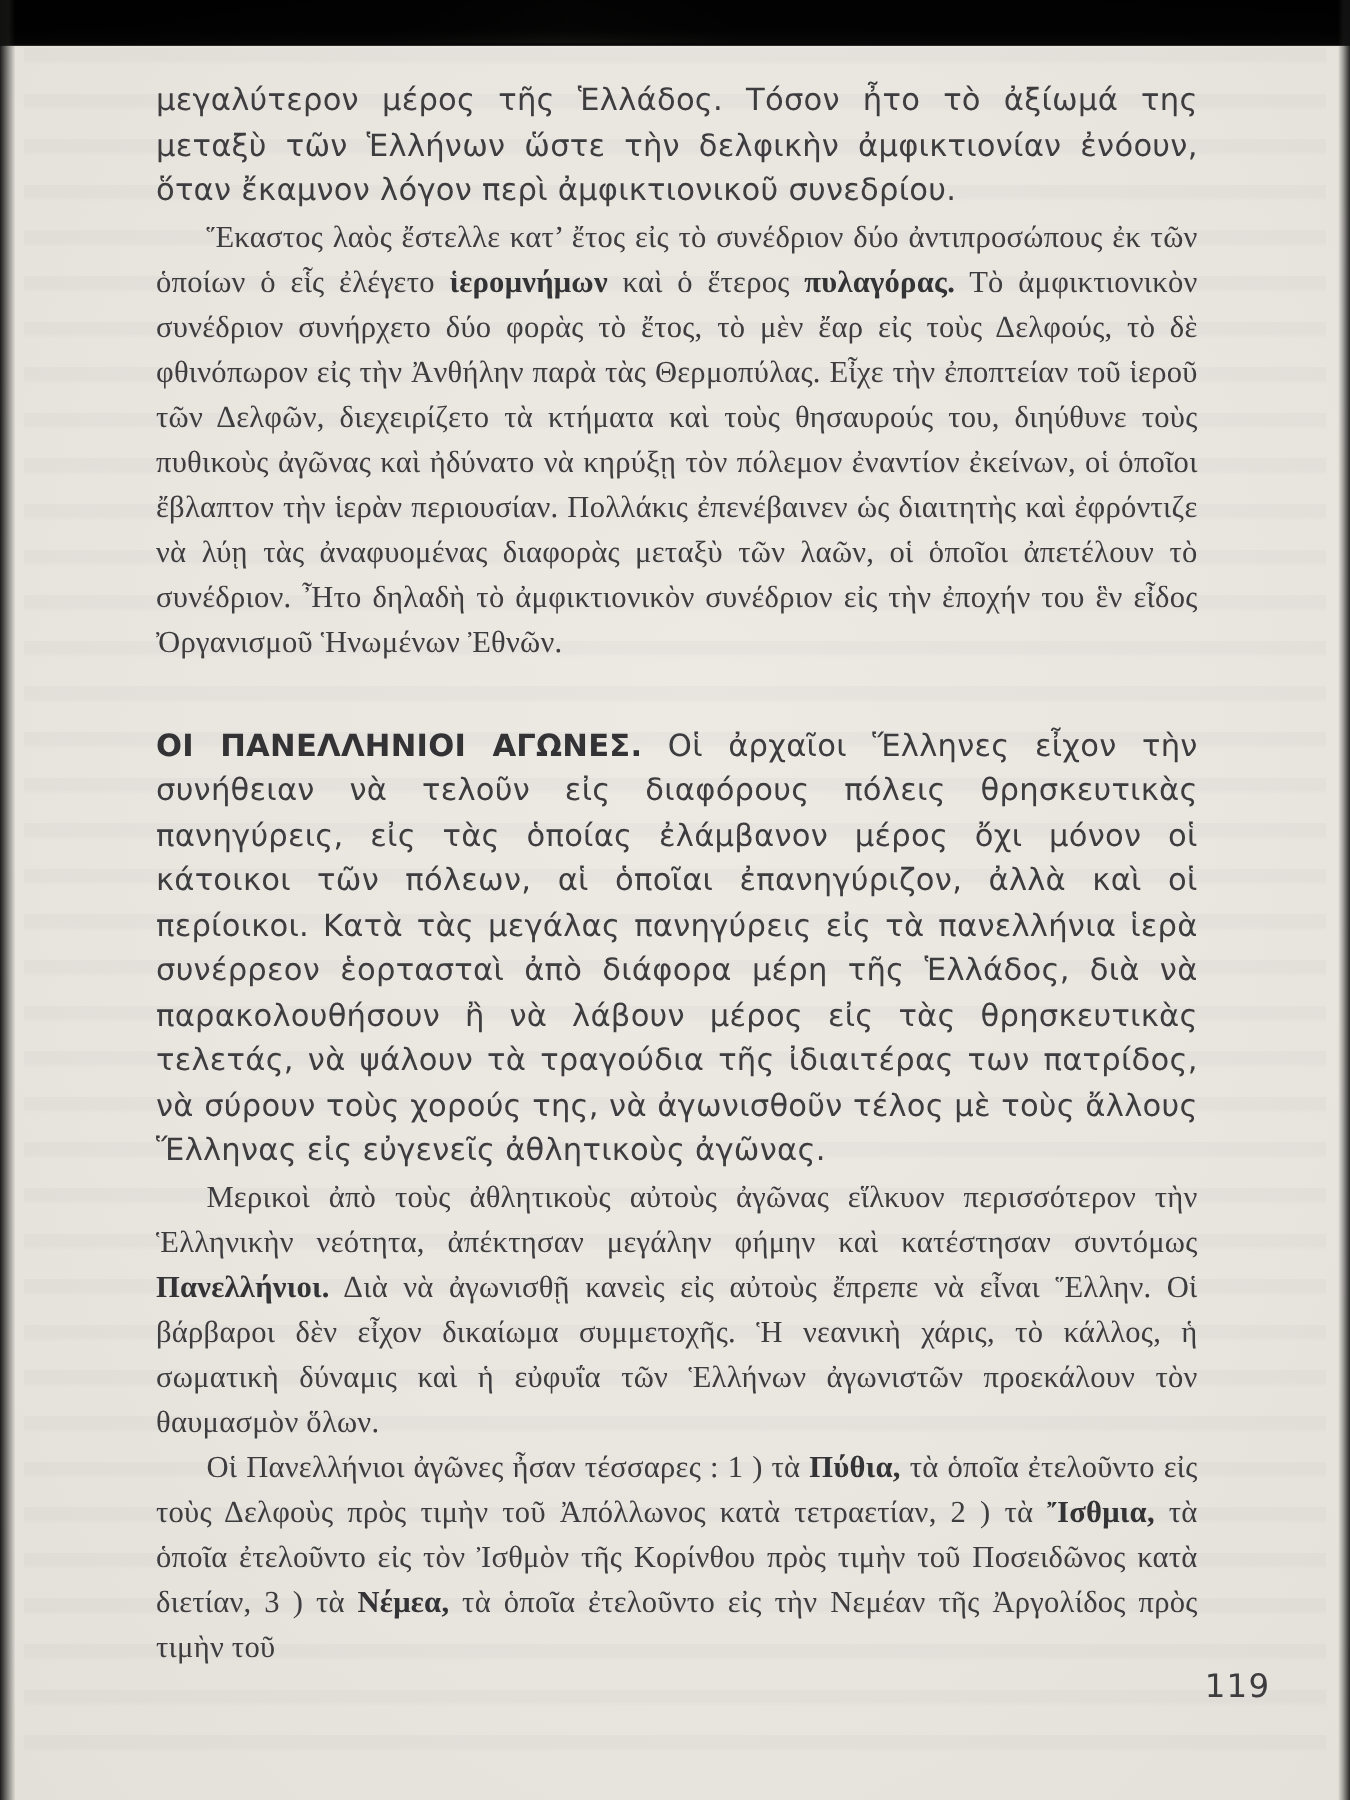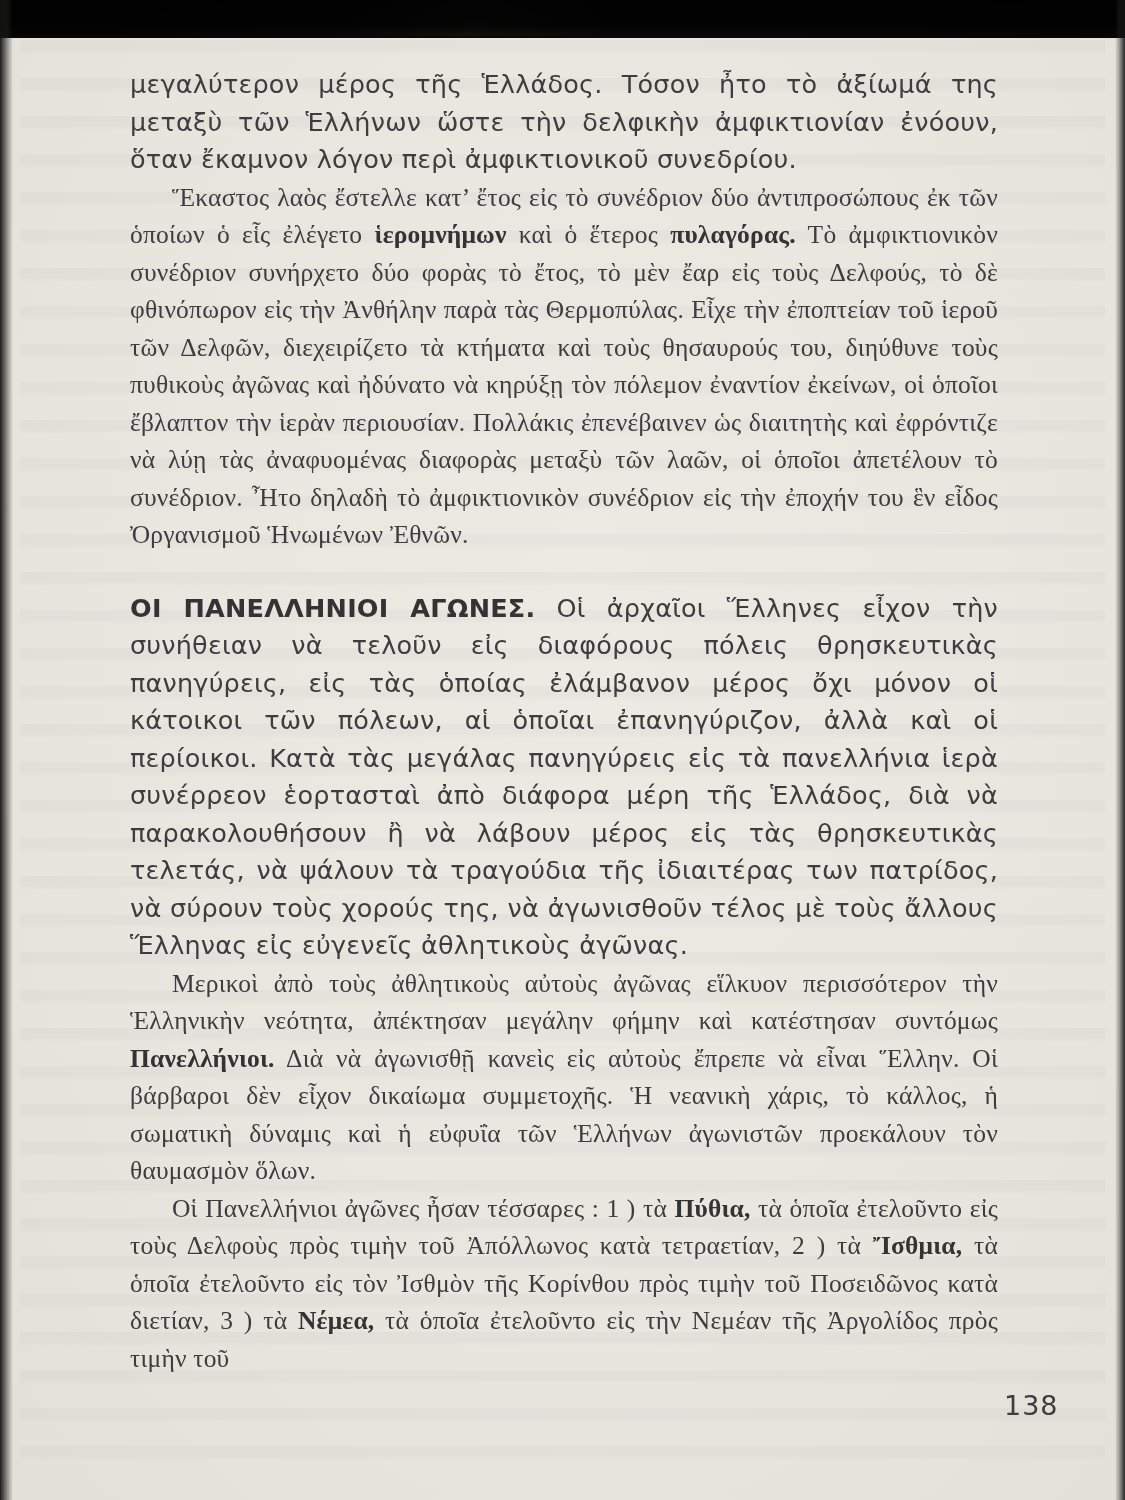--- a/index.html
+++ b/index.html
@@ -65,21 +65,21 @@
     text-align: justify;
   }
   .para {
     margin: 0;
   }
   .para.indent {
     text-indent: 42px;
     font-family: Liberation Serif, serif;
   }
   .para.section-gap {
-    margin-top: 36px;
+    margin-top: 50px;
   }
   .bold {
     font-weight: bold;
     color: #333234;
   }
   .page-number {
     position: absolute;
     left: 1004px;
     top: 1390px;
     font-size: 27px;
@@ -97,14 +97,14 @@
   <div class="bleed-through"></div>
 
   <div class="text-block">
       <p class="para"><span class="normal">μεγαλύτερον μέρος τῆς Ἑλλάδος. Τόσον ἦτο τὸ ἀξίωμά της μεταξὺ τῶν Ἑλλήνων ὥστε τὴν δελφικὴν ἀμφικτιονίαν ἐνόουν, ὅταν ἔκαμνον λόγον περὶ ἀμφικτιονικοῦ συνεδρίου.</span></p>
       <p class="para indent"><span class="normal">Ἕκαστος λαὸς ἔστελλε κατ’ ἔτος εἰς τὸ συνέδριον δύο ἀντιπροσώπους ἐκ τῶν ὁποίων ὁ εἷς ἐλέγετο </span><span class="bold">ἱερομνήμων</span><span class="normal"> καὶ ὁ ἕτερος </span><span class="bold">πυλαγόρας.</span><span class="normal"> Τὸ ἀμφικτιονικὸν συνέδριον συνήρχετο δύο φορὰς τὸ ἔτος, τὸ μὲν ἔαρ εἰς τοὺς Δελφούς, τὸ δὲ φθινόπωρον εἰς τὴν Ἀνθήλην παρὰ τὰς Θερμοπύλας. Εἶχε τὴν ἐποπτείαν τοῦ ἱεροῦ τῶν Δελφῶν, διεχειρίζετο τὰ κτήματα καὶ τοὺς θησαυρούς του, διηύθυνε τοὺς πυθικοὺς ἀγῶνας καὶ ἠδύνατο νὰ κηρύξῃ τὸν πόλεμον ἐναντίον ἐκείνων, οἱ ὁποῖοι ἔβλαπτον τὴν ἱερὰν περιουσίαν. Πολλάκις ἐπενέβαινεν ὡς διαιτητὴς καὶ ἐφρόντιζε νὰ λύῃ τὰς ἀναφυομένας διαφορὰς μεταξὺ τῶν λαῶν, οἱ ὁποῖοι ἀπετέλουν τὸ συνέδριον. Ἦτο δηλαδὴ τὸ ἀμφικτιονικὸν συνέδριον εἰς τὴν ἐποχήν του ἓν εἶδος Ὀργανισμοῦ Ἡνωμένων Ἐθνῶν.</span></p>
       <p class="para section-gap"><span class="bold">ΟΙ ΠΑΝΕΛΛΗΝΙΟΙ ΑΓΩΝΕΣ.</span><span class="normal"> Οἱ ἀρχαῖοι Ἕλληνες εἶχον τὴν συνήθειαν νὰ τελοῦν εἰς διαφόρους πόλεις θρησκευτικὰς πανηγύρεις, εἰς τὰς ὁποίας ἐλάμβανον μέρος ὄχι μόνον οἱ κάτοικοι τῶν πόλεων, αἱ ὁποῖαι ἐπανηγύριζον, ἀλλὰ καὶ οἱ περίοικοι. Κατὰ τὰς μεγάλας πανηγύρεις εἰς τὰ πανελλήνια ἱερὰ συνέρρεον ἑορτασταὶ ἀπὸ διάφορα μέρη τῆς Ἑλλάδος, διὰ νὰ παρακολουθήσουν ἢ νὰ λάβουν μέρος εἰς τὰς θρησκευτικὰς τελετάς, νὰ ψάλουν τὰ τραγούδια τῆς ἰδιαιτέρας των πατρίδος, νὰ σύρουν τοὺς χορούς της, νὰ ἀγωνισθοῦν τέλος μὲ τοὺς ἄλλους Ἕλληνας εἰς εὐγενεῖς ἀθλητικοὺς ἀγῶνας.</span></p>
       <p class="para indent"><span class="normal">Μερικοὶ ἀπὸ τοὺς ἀθλητικοὺς αὐτοὺς ἀγῶνας εἵλκυον περισσότερον τὴν Ἑλληνικὴν νεότητα, ἀπέκτησαν μεγάλην φήμην καὶ κατέστησαν συντόμως </span><span class="bold">Πανελλήνιοι.</span><span class="normal"> Διὰ νὰ ἀγωνισθῇ κανεὶς εἰς αὐτοὺς ἔπρεπε νὰ εἶναι Ἕλλην. Οἱ βάρβαροι δὲν εἶχον δικαίωμα συμμετοχῆς. Ἡ νεανικὴ χάρις, τὸ κάλλος, ἡ σωματικὴ δύναμις καὶ ἡ εὐφυΐα τῶν Ἑλλήνων ἀγωνιστῶν προεκάλουν τὸν θαυμασμὸν ὅλων.</span></p>
       <p class="para indent"><span class="normal">Οἱ Πανελλήνιοι ἀγῶνες ἦσαν τέσσαρες : 1 ) τὰ </span><span class="bold">Πύθια,</span><span class="normal"> τὰ ὁποῖα ἐτελοῦντο εἰς τοὺς Δελφοὺς πρὸς τιμὴν τοῦ Ἀπόλλωνος κατὰ τετραετίαν, 2 ) τὰ </span><span class="bold">Ἴσθμια,</span><span class="normal"> τὰ ὁποῖα ἐτελοῦντο εἰς τὸν Ἰσθμὸν τῆς Κορίνθου πρὸς τιμὴν τοῦ Ποσειδῶνος κατὰ διετίαν, 3 ) τὰ </span><span class="bold">Νέμεα,</span><span class="normal"> τὰ ὁποῖα ἐτελοῦντο εἰς τὴν Νεμέαν τῆς Ἀργολίδος πρὸς τιμὴν τοῦ</span></p>
     </div>
 
-  <div class="page-number">138</div>
+  <div class="page-number">119</div>
 </div>
 
 </body></html>

